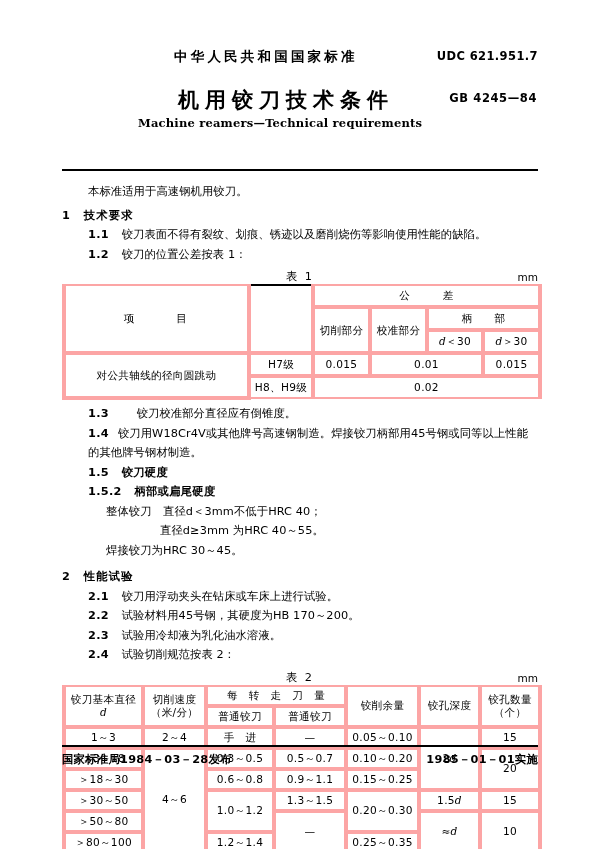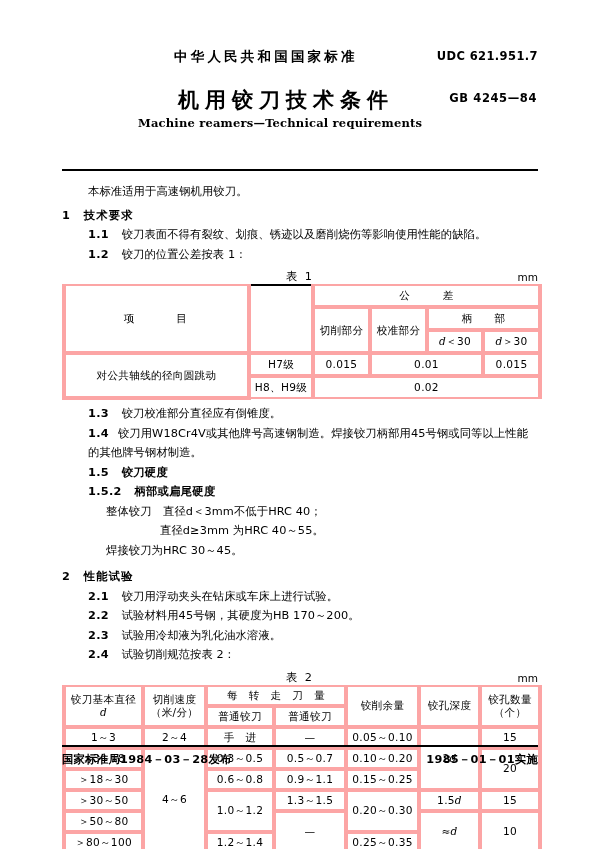--- a/index.html
+++ b/index.html
@@ -270,21 +270,21 @@
               <td colspan="4">0.02</td>
             </tr>
           </tbody>
         </table>
       </div>
 
       <div class="gap-sm"></div>
 
       <div class="p i2">
         <span class="num">1.3</span>
-        <span style="margin-left:9px">铰刀校准部分直径应有倒锥度。</span>
+        <span style="margin-left:24px">铰刀校准部分直径应有倒锥度。</span>
       </div>
 
       <div class="p wrap" style="padding-left:26px;text-indent:0">
         <span class="num">1.4</span><span style="margin-left:9px">铰刀用W18Cr4V或其他牌号高速钢制造。焊接铰刀柄部用45号钢或同等以上性能的其他牌号钢材制造。</span>
       </div>
 
       <div class="p i2">
         <span class="num">1.5</span>
         <span class="num" style="margin-left:9px">铰刀硬度</span>
       </div>

